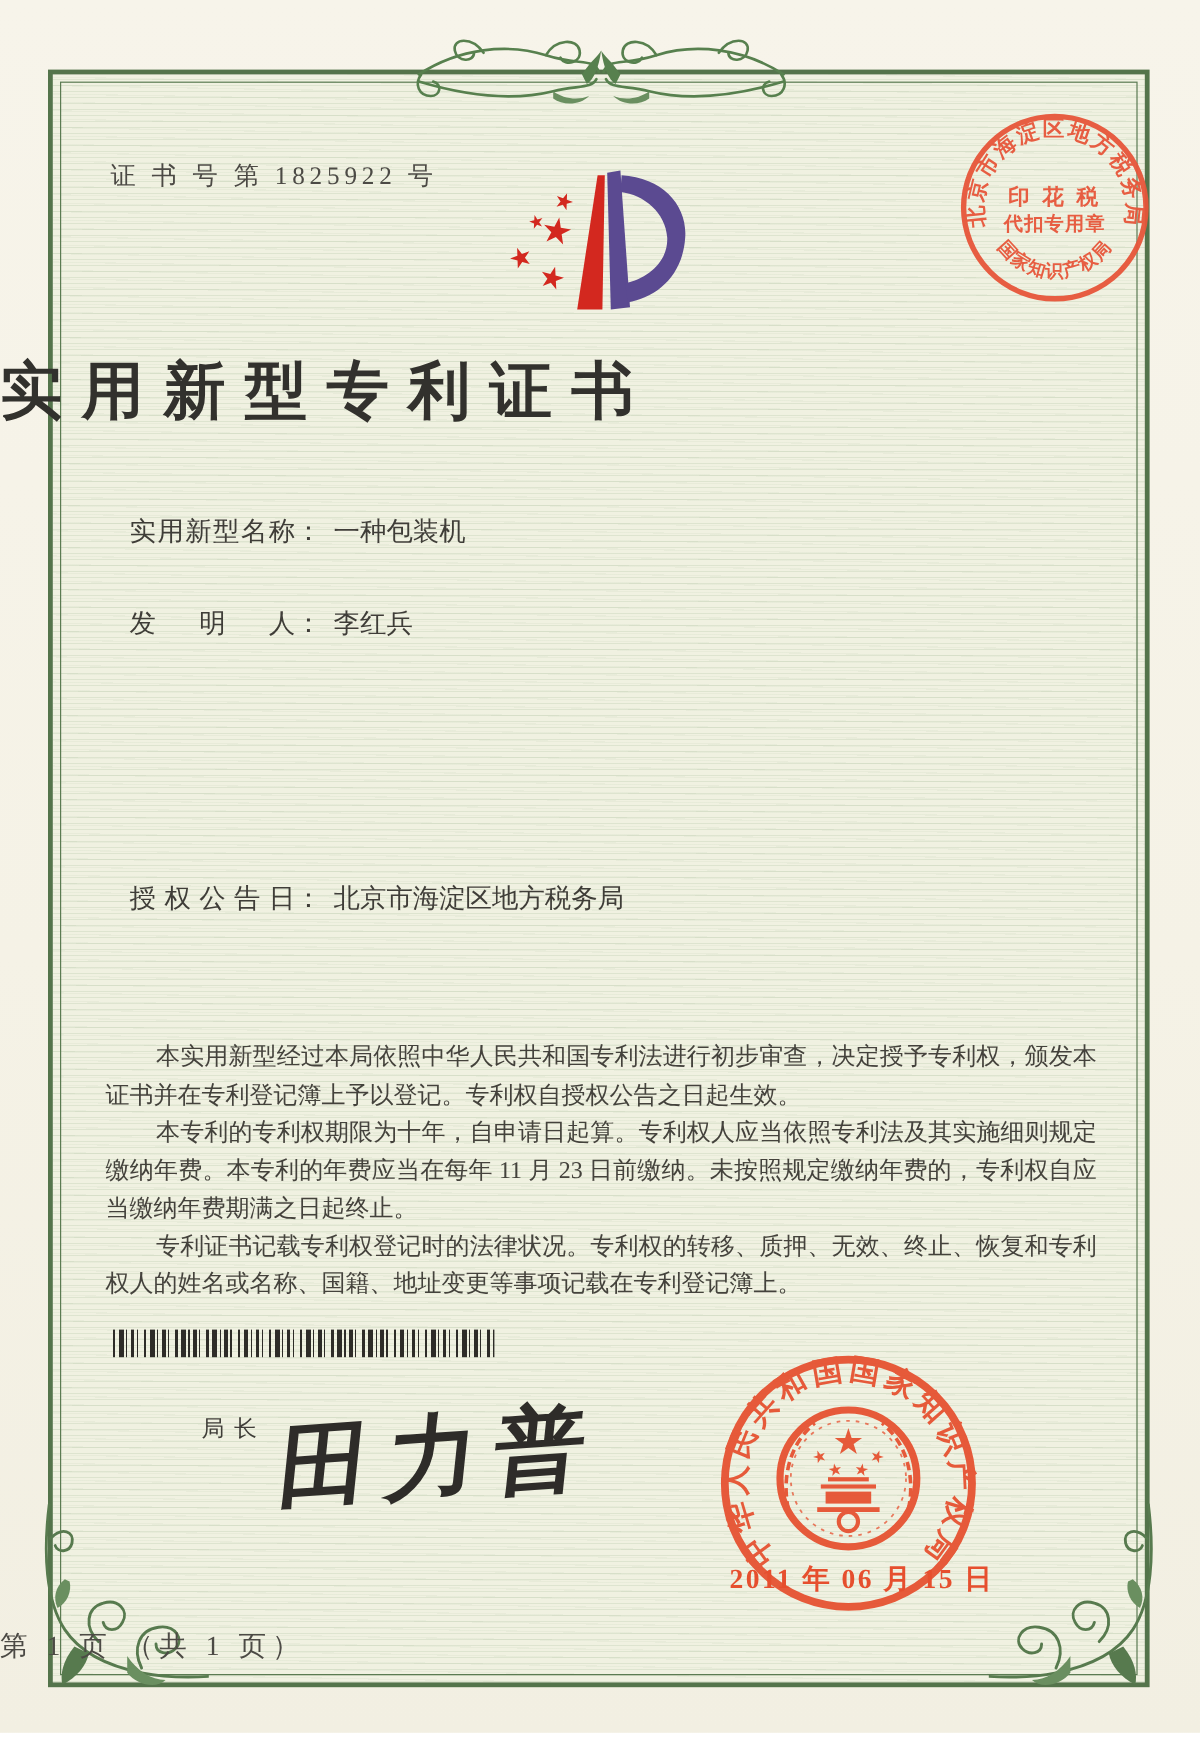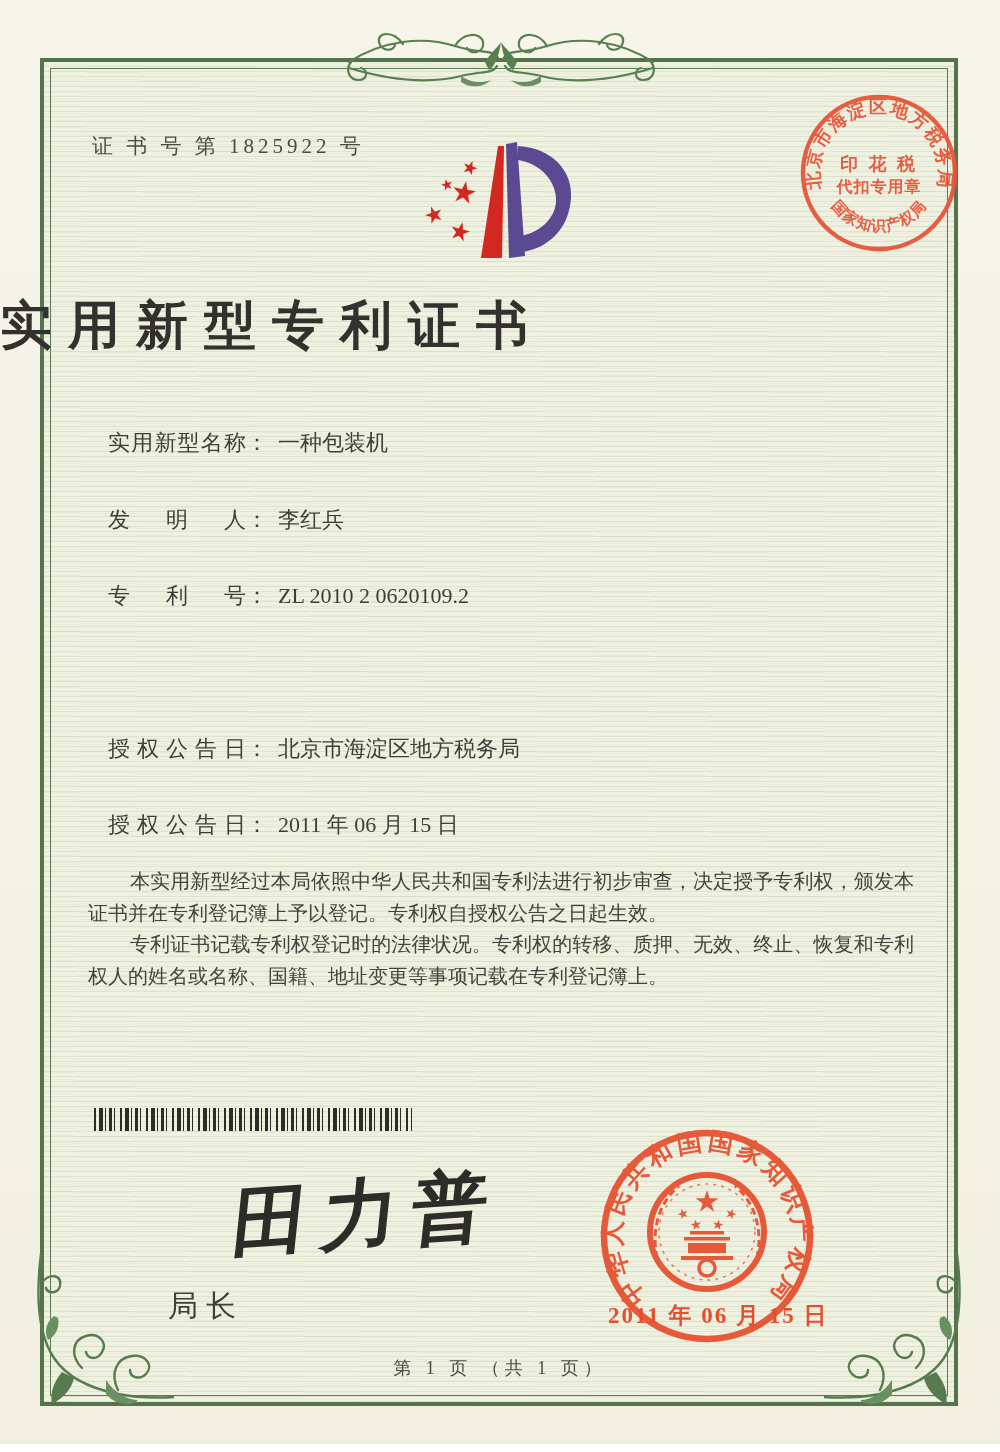--- a/index.html
+++ b/index.html
@@ -16,25 +16,25 @@
   .logo{position:absolute;left:403px;top:138px;width:215px;height:155px;}
   .tax-stamp{position:absolute;left:794px;top:88px;width:170px;height:170px;opacity:.95;}
   .title{position:absolute;left:0;top:291px;width:100%;font-size:52px;font-weight:700;letter-spacing:16px;color:#32312d;}
   .field{position:absolute;left:108px;font-size:22px;color:#3f3d38;white-space:nowrap;}
   .field .lbl{display:inline-block;width:138px;text-align:justify;text-align-last:justify;vertical-align:top;}
   .field .col{display:inline-block;margin-right:10px;}
   .paras{position:absolute;left:88px;top:856px;width:826px;font-size:20px;line-height:31.5px;color:#44423c;text-align:justify;margin-top:10px;}
   .paras p{margin:0;text-indent:2.1em;}
   .barcode{position:absolute;left:94px;top:1108px;width:318px;height:23px;
     background:repeating-linear-gradient(90deg,#2e2c28 0 2px,transparent 2px 5px,#2e2c28 5px 9px,transparent 9px 11px,#2e2c28 11px 12px,transparent 12px 15px,#2e2c28 15px 18px,transparent 18px 20px,#2e2c28 20px 21px,transparent 21px 26px);}
-  .sig-role{position:absolute;left:168px;top:1286px;font-size:30px;letter-spacing:8px;color:#3f3d38;}
+  .sig-role{position:absolute;left:168px;top:1178px;font-size:19px;letter-spacing:8px;color:#3f3d38;}
   .sig-name{position:absolute;left:232px;top:1164px;font-size:76px;font-weight:600;letter-spacing:14px;color:#2e2c29;transform:rotate(-4deg) skewX(-10deg);}
   .seal{position:absolute;left:597px;top:1126px;width:220px;height:220px;opacity:.93;}
   .seal-date{position:absolute;left:608px;top:1300px;font-size:23px;letter-spacing:2px;font-weight:600;color:#e64f2e;z-index:5;}
-  .footer{position:absolute;left:0;top:1356px;width:100%;text-align:center;font-size:18px;letter-spacing:5px;color:#4c4a45;}
+  .footer{position:absolute;left:0;top:1356px;width:100%;text-align:left;font-size:23px;letter-spacing:5px;color:#4c4a45;}
   svg text{font-family:"Liberation Serif","DejaVu Serif",serif;}
 </style>
 </head>
 <body>
 
 <div class="page">
 
   <div class="texture"></div>
   <div class="frame-outer"></div>
   <div class="frame-inner"></div>
@@ -110,32 +110,27 @@
   </svg>
 
   <div class="title">实用新型专利证书</div>
 
   <div class="field" style="top:505px;">
     <span class="lbl">发明人</span><span class="col">：</span><span class="val">李红兵</span>
   </div>
   <div class="field" style="top:428px;">
     <span class="lbl">实用新型名称</span><span class="col">：</span><span class="val">一种包装机</span>
   </div>
-  <div class="field" style="top:581px;">
-    <span class="lbl">专利号</span><span class="col">：</span><span class="val">ZL 2010 2 0620109.2</span>
-  </div>
   <div class="field" style="top:734px;">
     <span class="lbl">授权公告日</span><span class="col">：</span><span class="val">北京市海淀区地方税务局</span>
-  </div>
-  <div class="field" style="top:810px;">
-    <span class="lbl">授权公告日</span><span class="col">：</span><span class="val">2011 年 06 月 15 日</span>
   </div>
 
   <div class="paras">
     <p>本实用新型经过本局依照中华人民共和国专利法进行初步审查，决定授予专利权，颁发本证书并在专利登记簿上予以登记。专利权自授权公告之日起生效。</p>
+    <p>本专利的专利权期限为十年，自申请日起算。专利权人应当依照专利法及其实施细则规定缴纳年费。本专利的年费应当在每年 11 月 23 日前缴纳。未按照规定缴纳年费的，专利权自应当缴纳年费期满之日起终止。</p>
     <p>专利证书记载专利权登记时的法律状况。专利权的转移、质押、无效、终止、恢复和专利权人的姓名或名称、国籍、地址变更等事项记载在专利登记簿上。</p>
   </div>
 
   <div class="barcode"></div>
 
   <div class="sig-role">局长</div>
   <div class="sig-name">田力普</div>
 
   <svg class="seal" viewBox="0 0 220 220">
     <circle cx="110" cy="110" r="103" fill="none" stroke="#e64f2e" stroke-width="6.5"></circle>

